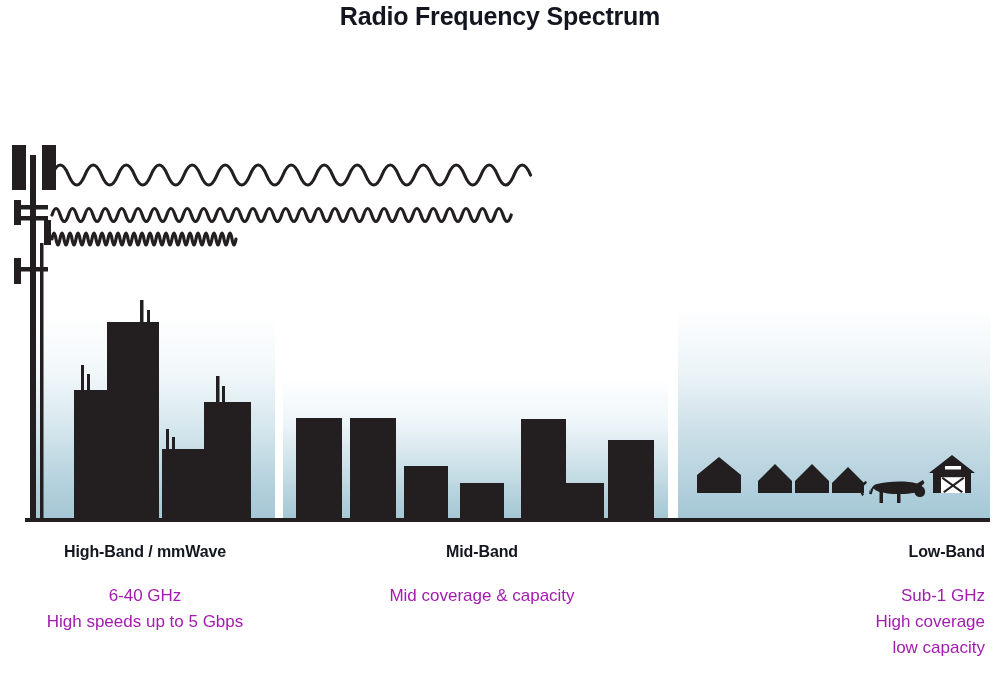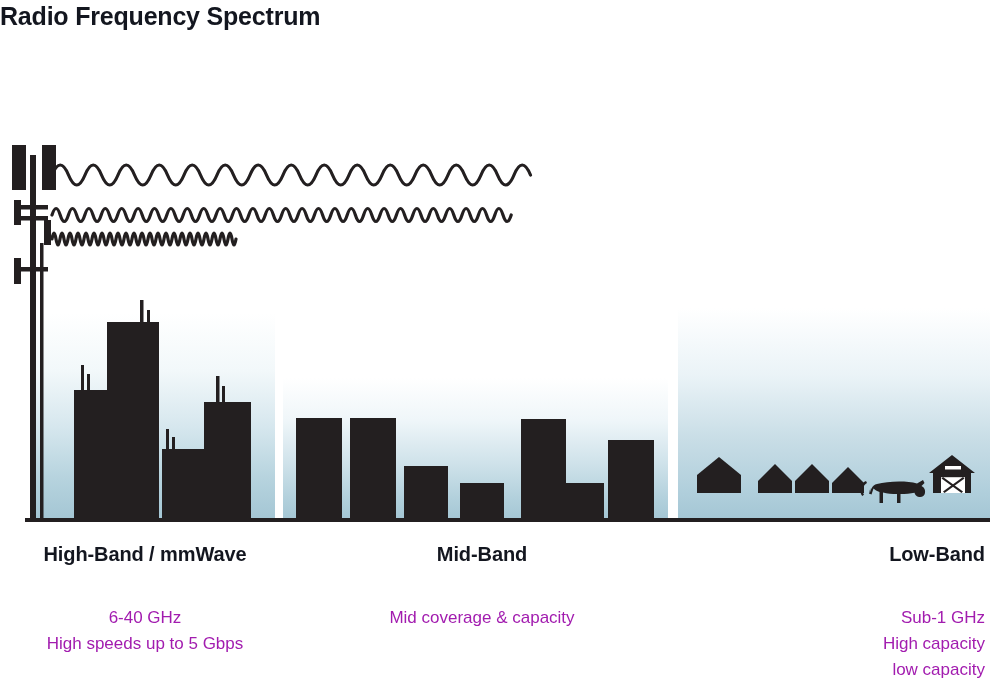--- a/index.html
+++ b/index.html
@@ -9,20 +9,21 @@
     font-family:"Liberation Sans", sans-serif;
     color:#1b1b22;
     overflow:hidden;
     position:relative;
   }
   #stage{position:relative;width:1000px;height:700px;}
 
   
   .title{
     position:absolute;left:0;top:2px;width:1000px;
+    text-align:center;
     font-size:25px;font-weight:bold;
     letter-spacing:-0.2px;
     color:#13161f;
   }
 
   
   #graphic{position:absolute;left:0;top:0;width:1000px;height:700px;}
   #graphic svg{display:block;}
 
   
@@ -30,22 +31,22 @@
     position:absolute;left:0;top:543px;width:1000px;height:157px;
   }
   .caption{
     position:absolute;top:0;
     text-align:center;
   }
   .cap-high{left:0px;width:290px;}
   .cap-mid{left:337px;width:290px;}
   .cap-low{left:695px;width:290px;text-align:right;}
   .cap-title{
-    font-size:20px;font-weight:bold;color:#13161f;
-    margin:0 0 39px 0;letter-spacing:-0.1px;
+    font-size:16px;font-weight:bold;color:#13161f;
+    margin:0 0 22px 0;letter-spacing:-0.1px;
   }
   .cap-line{
     font-size:17px;color:#a21caf;line-height:26px;font-weight:400;
   }
 </style>
 </head>
 <body>
 
 <div id="stage">
 
@@ -222,19 +223,19 @@
     </div>
 
     <div class="caption cap-mid">
       <div class="cap-title">Mid-Band</div>
       <div class="cap-line">Mid coverage &amp; capacity</div>
     </div>
 
     <div class="caption cap-low">
       <div class="cap-title">Low-Band</div>
       <div class="cap-line">Sub-1 GHz</div>
-      <div class="cap-line">High capacity</div>
+      <div class="cap-line">High coverage</div>
       <div class="cap-line">low capacity</div>
     </div>
 
   </div>
 
 </div>
 
 </body></html>

